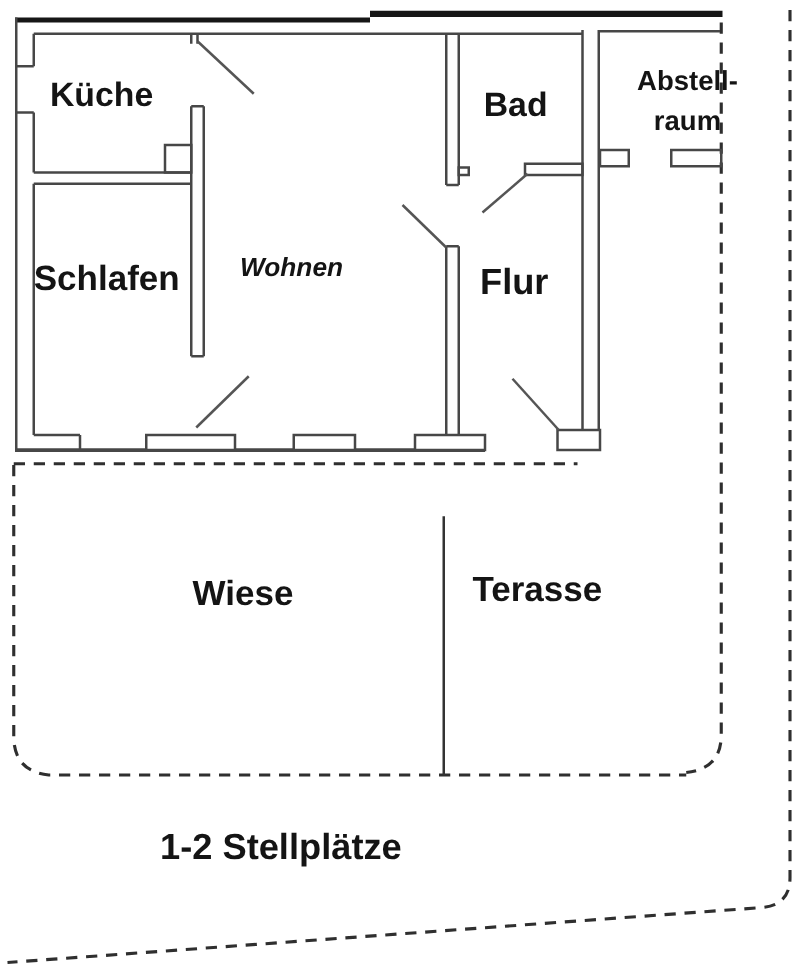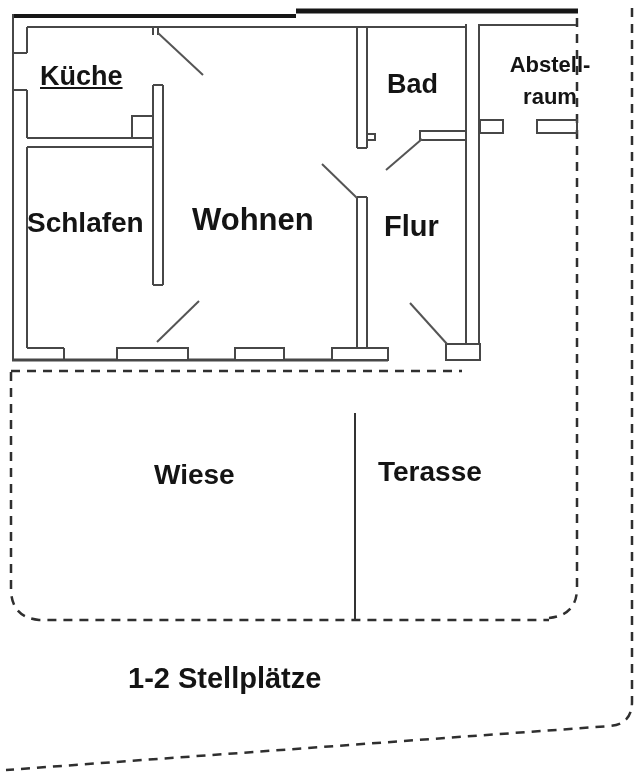--- a/index.html
+++ b/index.html
@@ -12,25 +12,25 @@
   }
   .plan svg{position:absolute;left:0;top:0;}
   .lbl{
     position:absolute;
     font-weight:700;
     color:#141414;
     white-space:nowrap;
     line-height:1;
     letter-spacing:0px;
   }
-  .lbl-kueche{left:40px;top:63px;font-size:27px;text-decoration:underline;}
+  .lbl-kueche{left:40px;top:63px;font-size:27px;}
   .lbl-bad{left:387px;top:71px;font-size:27px;}
   .lbl-abstell{left:481px;top:49px;width:98px;font-size:22px;line-height:32px;text-align:center;white-space:normal;margin-left:20px;}
   .lbl-schlafen{left:27px;top:209px;font-size:28px;text-align:right;}
-  .lbl-wohnen{left:192px;top:204px;font-size:31px;}
+  .lbl-wohnen{left:192px;top:204px;font-size:21px;font-style:italic;}
   .lbl-flur{left:384px;top:212px;font-size:29px;}
   .lbl-wiese{left:122px;top:461px;font-size:28px;margin-left:32px;}
   .lbl-terasse{left:378px;top:458px;font-size:28px;}
   .lbl-stell{left:128px;top:664px;font-size:29px;}
 </style>
 </head>
 <body>
 
 <div class="plan">
 

